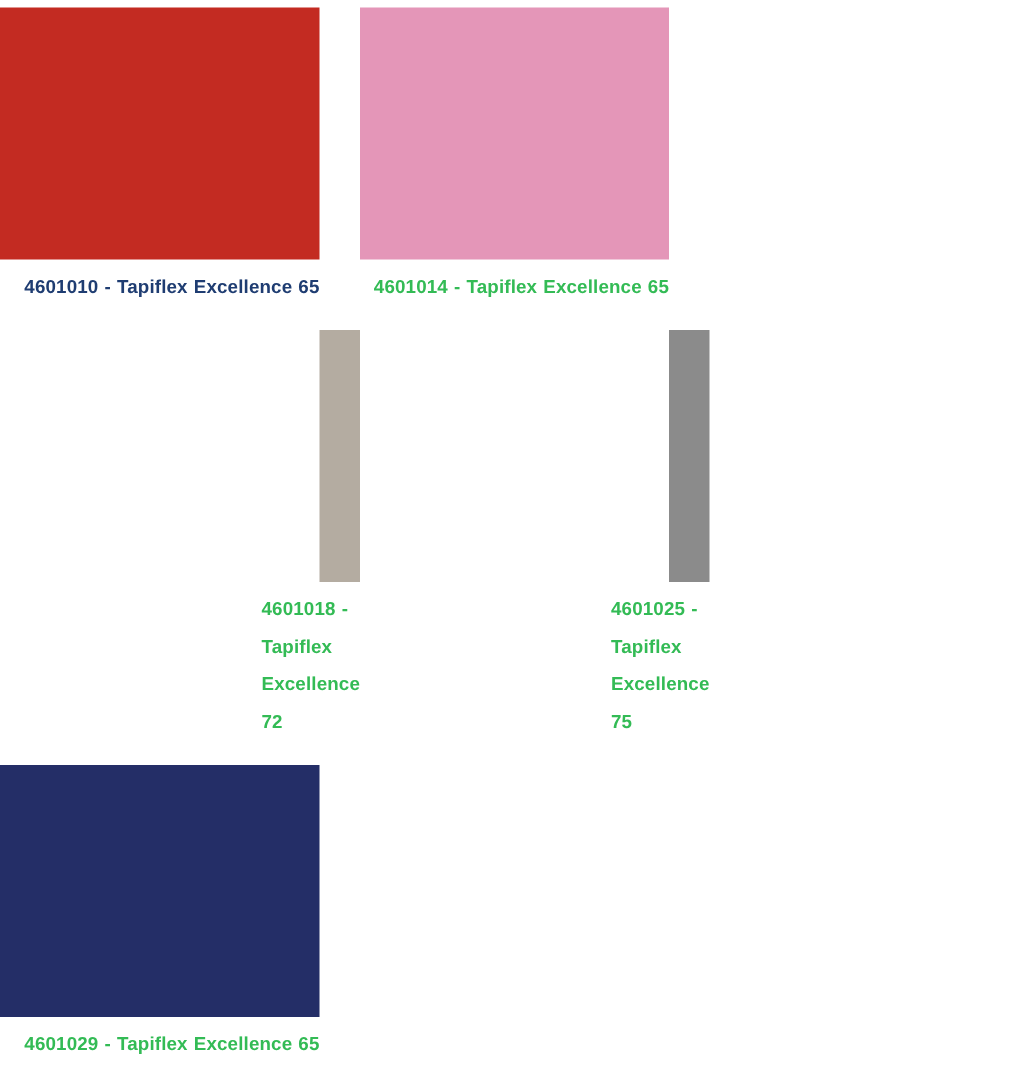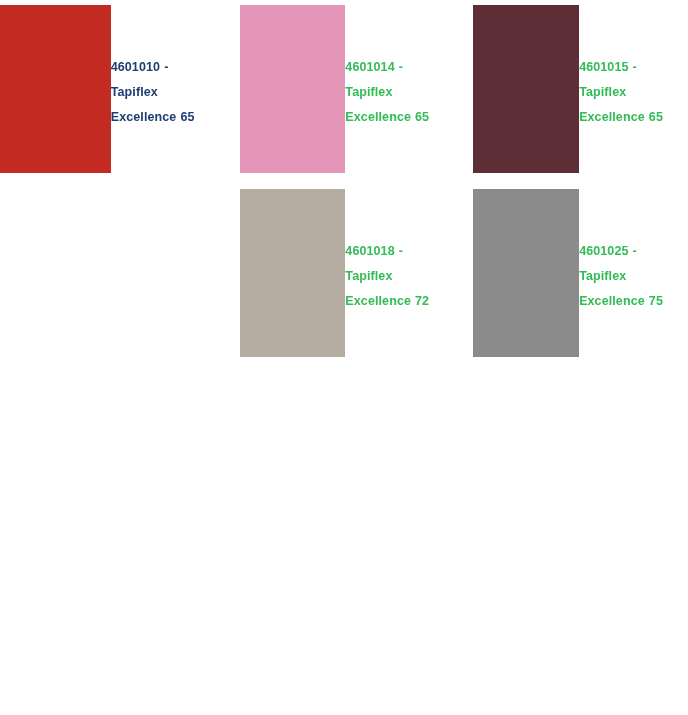--- a/index.html
+++ b/index.html
@@ -21,21 +21,22 @@
     grid-template-columns: 213px 27px 206px 27px 207px;
     grid-template-rows: auto auto auto;
     padding-top: 5px;
     box-sizing: border-box;
   }
 
   .spacer-col { width: 27px; }
 
   .swatch-card {
     display: flex;
-    align-items: center;
+    flex-direction: column;
+    align-items: flex-end;
     margin-bottom: 16px;
   }
 
   .swatch-chip {
     display: block;
     width: 100%;
     height: 168px;
     line-height: 0;
     font-size: 0;
   }
@@ -65,29 +66,29 @@
     <div class="swatch-card">
       <a class="swatch-chip" style="background-color: rgb(195, 43, 34);"></a>
       <a class="swatch-label accent-navy">4601010 - Tapiflex Excellence 65</a>
     </div>
     <div class="spacer-col"></div>
     <div class="swatch-card">
       <a class="swatch-chip" style="background-color: rgb(228, 150, 184);"></a>
       <a class="swatch-label accent-green">4601014 - Tapiflex Excellence 65</a>
     </div>
     <div class="spacer-col"></div>
-    <div class="swatch-card">
-      <a class="swatch-chip" style="background-color: rgb(94, 46, 55);"></a>
-      <a class="swatch-label accent-green">4601015 - Tapiflex Excellence 65</a>
-    </div>
     <div class="spacer-col"></div>
     <div class="spacer-col"></div>
     <div class="swatch-card">
       <a class="swatch-chip" style="background-color: rgb(180, 172, 161);"></a>
       <a class="swatch-label accent-green">4601018 - Tapiflex Excellence 72</a>
     </div>
     <div class="spacer-col"></div>
     <div class="swatch-card">
       <a class="swatch-chip" style="background-color: rgb(139, 139, 139);"></a>
       <a class="swatch-label accent-green">4601025 - Tapiflex Excellence 75</a>
     </div>
     <div class="spacer-col"></div>
+    <div class="swatch-card">
+      <a class="swatch-chip" style="background-color: rgb(36, 46, 103);"></a>
+      <a class="swatch-label accent-green">4601029 - Tapiflex Excellence 65</a>
+    </div>
   </div>
 
 </body></html>

